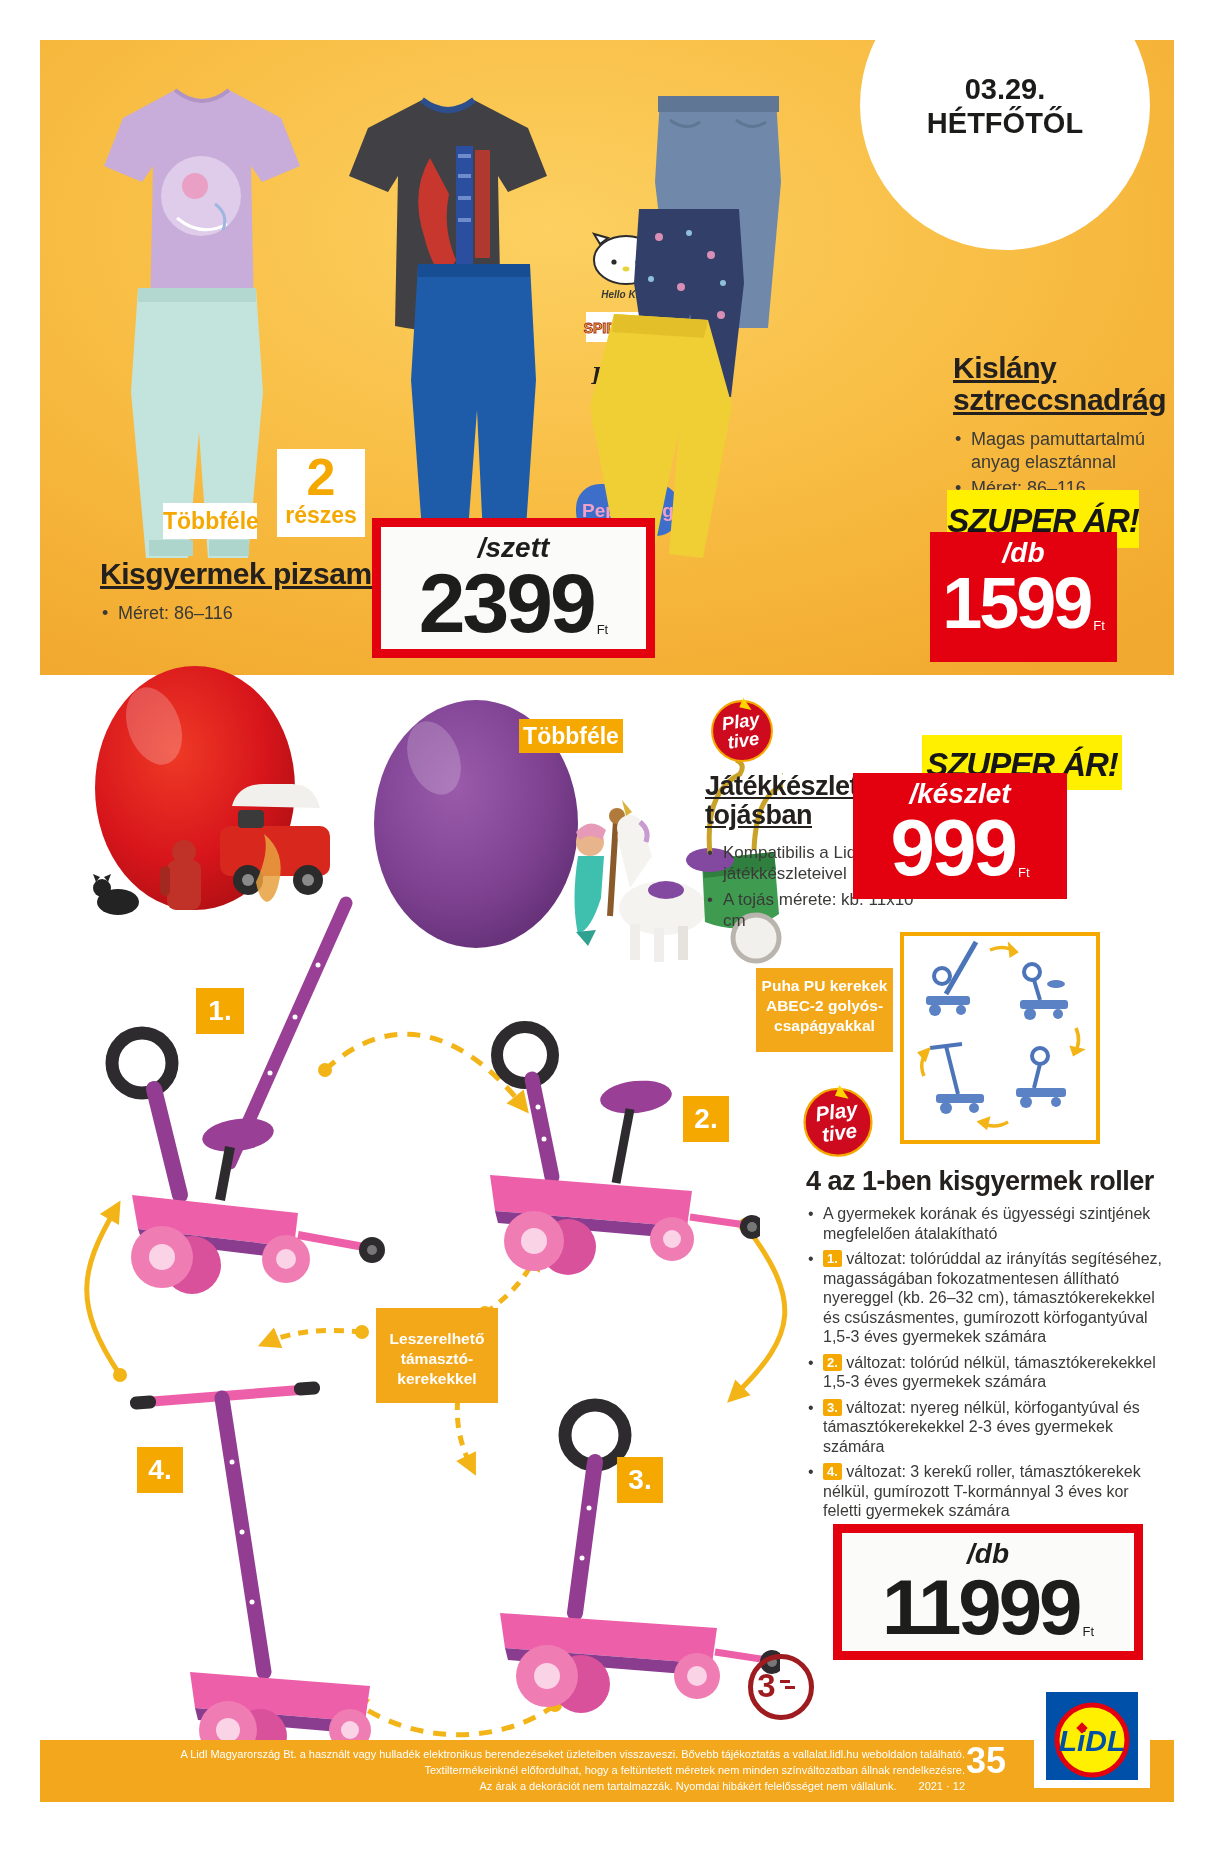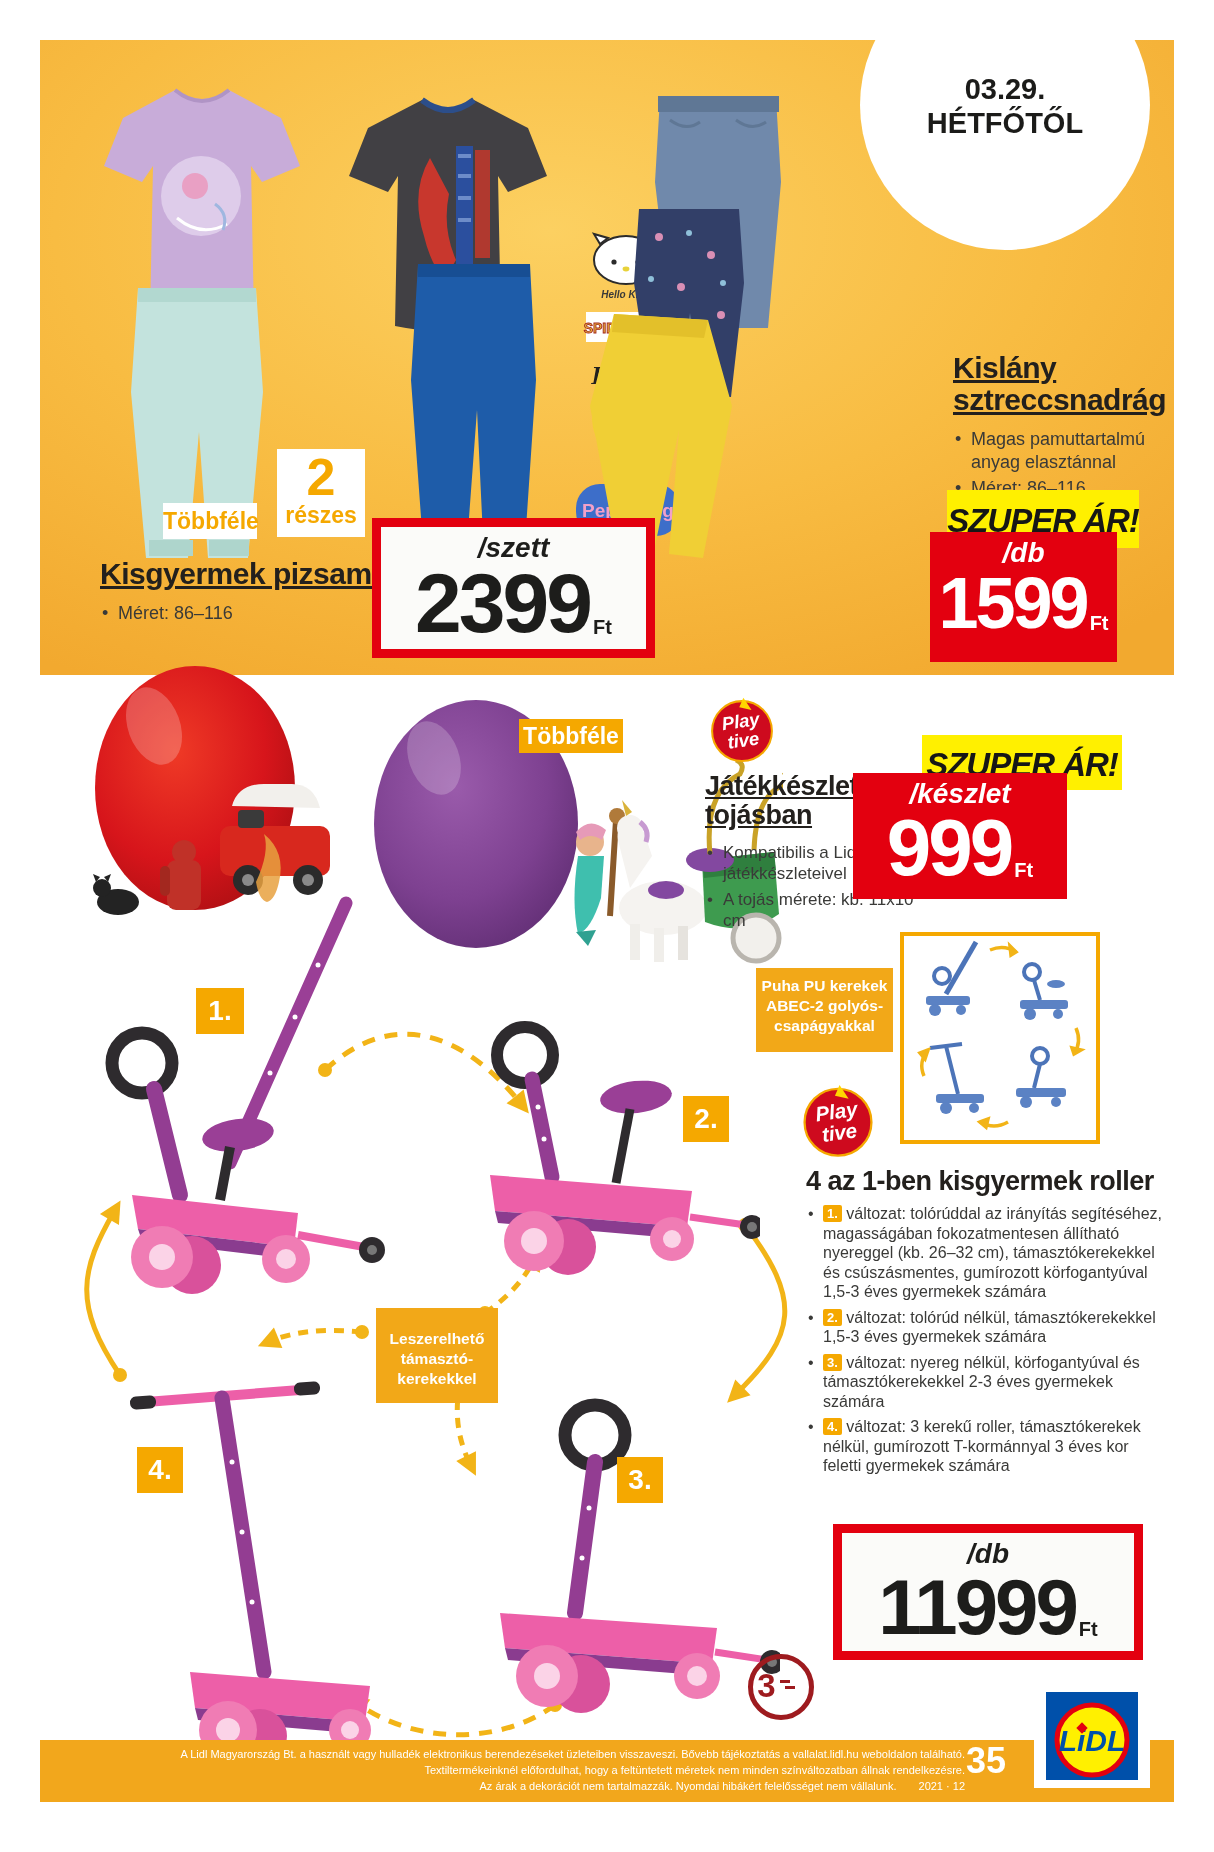--- a/index.html
+++ b/index.html
@@ -18,21 +18,21 @@
   ul.blist{list-style:none;margin:0;padding:0;font-size:18px;line-height:1.25;color:#3a3a38;}
   ul.blist li{position:relative;padding-left:16px;margin-bottom:4px;}
   ul.blist li::before{content:"•";position:absolute;left:0;top:0;}
   .superband{background:#fff000;color:#161616;font-weight:900;font-style:italic;text-align:center;
              font-size:33px;letter-spacing:-1px;}
   .pbox{text-align:center;}
   .pbox-white{background:#fbfbf9;border:9px solid #e3000f;color:#1d1d1b;}
   .pbox-red{background:#e3000f;color:#ffffff;}
   .punit{font-size:28px;font-style:italic;font-weight:700;line-height:1.15;padding-top:5px;}
   .pval{font-weight:900;letter-spacing:-3px;line-height:0.95;}
-  .ft{font-size:20px;letter-spacing:0;display:inline-block;transform:translateY(2px);margin-left:3px;font-weight:700;}
+  .ft{font-size:13px;letter-spacing:0;display:inline-block;transform:translateY(2px);margin-left:3px;font-weight:400;}
   
   .num-chip{background:#f5a800;color:#fff;font-weight:900;font-size:28px;text-align:center;line-height:46px;}
   .mini-frame{background:#ffffff;border:4px solid #f5a800;}
   .feature-box,.detach-box{background:#f2a818;color:#ffffff;font-weight:800;text-align:center;
                            font-size:15.5px;line-height:1.3;}
   .roller-title{font-weight:800;font-size:27px;letter-spacing:-0.5px;color:#23201d;}
   ul.rlist{list-style:none;margin:0;padding:0;font-size:16px;line-height:1.22;color:#3a3a38;}
   ul.rlist li{position:relative;padding-left:15px;margin-bottom:6px;}
   ul.rlist li::before{content:"•";position:absolute;left:0;top:0;}
   .num-badge{display:inline-block;background:#f5a800;color:#fff;font-weight:800;font-size:13px;
@@ -438,20 +438,24 @@
     <path d="M52,4 l12,18 l-18,-4 z" fill="#ffd500"></path>
     <g transform="rotate(-8 50 53)" fill="#ffffff" font-weight="900" font-style="italic" text-anchor="middle">
       <text x="50" y="48" font-size="27">Play</text>
       <text x="50" y="76" font-size="27">tive</text>
     </g>
   </svg>
 
   <div class="abs roller-title" style="left:806px;top:1166px;width:390px">4 az 1-ben kisgyermek roller</div>
   <ul class="abs rlist" style="left:808px;top:1204px;width:362px">
     <li>
+      
+      <span>A gyermekek korának és ügyességi szintjének megfelelően átalakítható</span>
+    </li>
+    <li>
       <span class="num-badge">1.</span>
       <span>változat: tolórúddal az irányítás segítéséhez, magasságában fokozatmentesen állítható nyereggel (kb. 26–32 cm), támasztókerekekkel és csúszásmentes, gumírozott körfogantyúval 1,5-3 éves gyermekek számára</span>
     </li>
     <li>
       <span class="num-badge">2.</span>
       <span>változat: tolórúd nélkül, támasztókerekekkel 1,5-3 éves gyermekek számára</span>
     </li>
     <li>
       <span class="num-badge">3.</span>
       <span>változat: nyereg nélkül, körfogantyúval és támasztókerekekkel 2-3 éves gyermekek számára</span>

